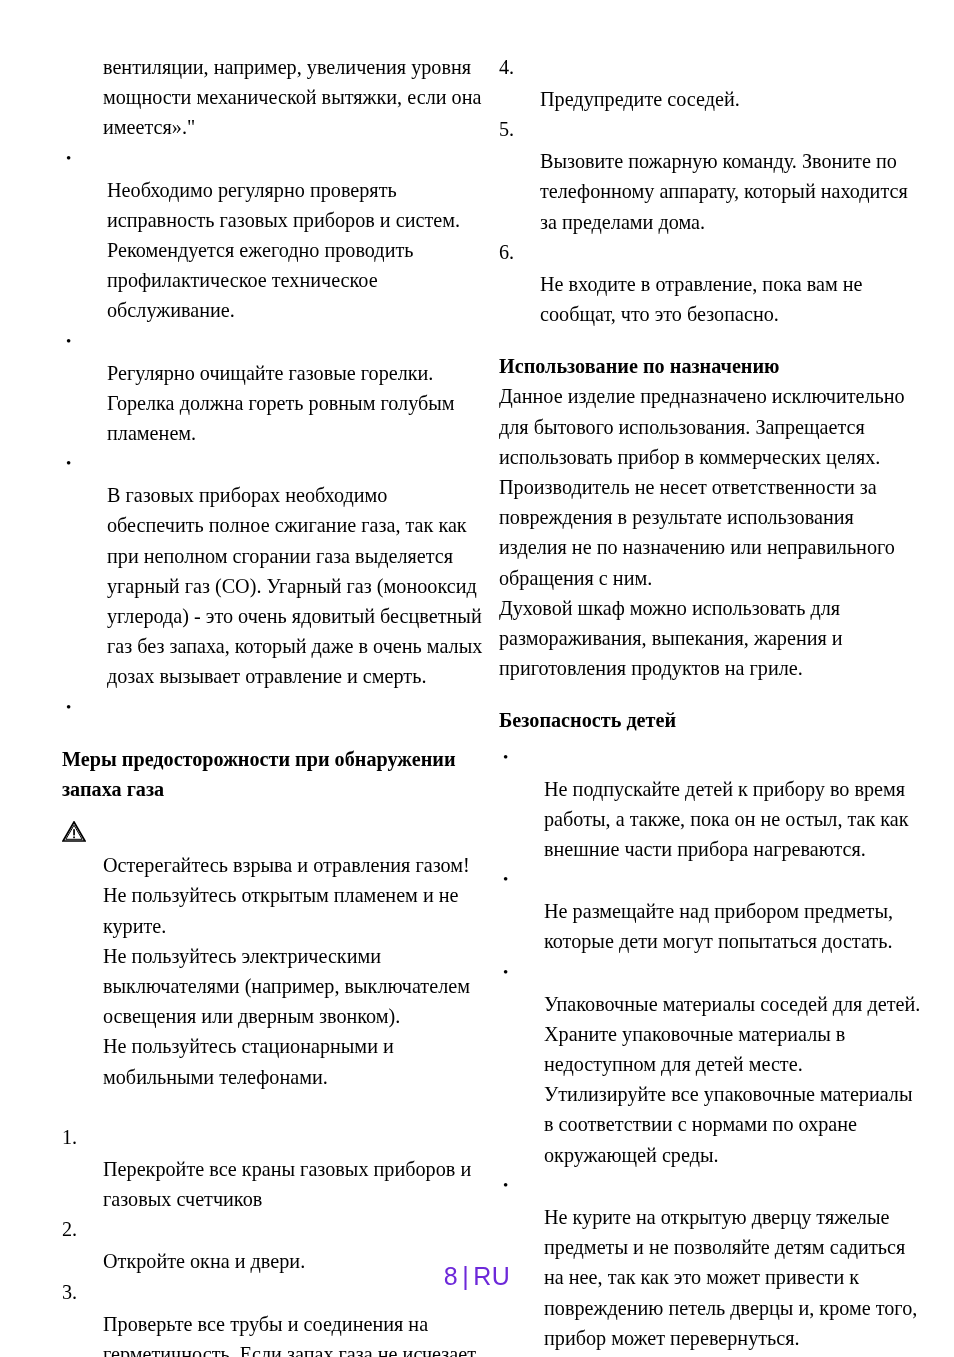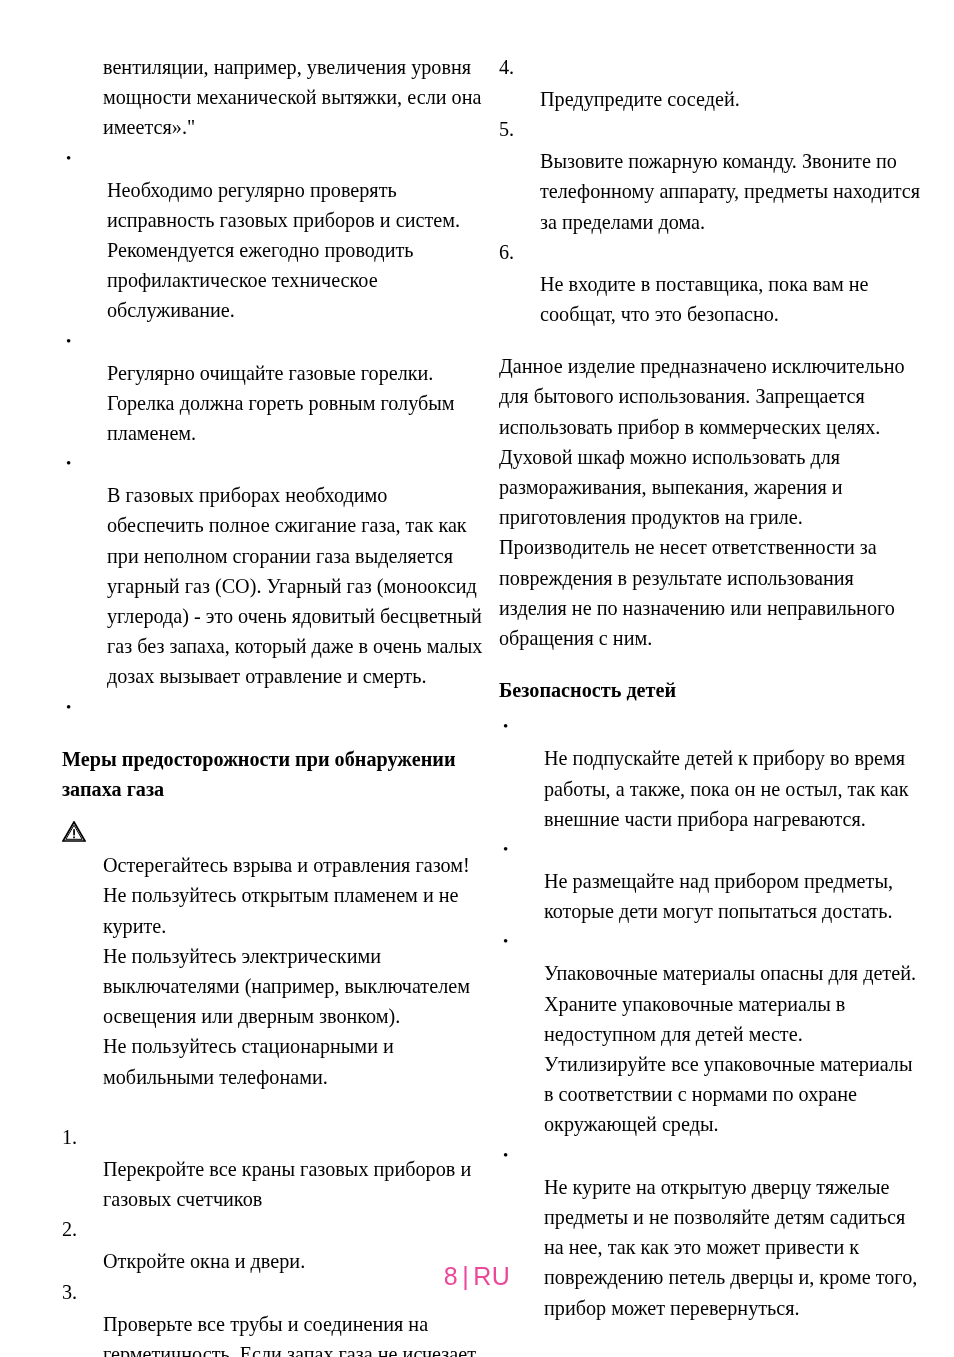--- a/index.html
+++ b/index.html
@@ -99,21 +99,21 @@
   
   .footer {
     position: absolute;
     left: 0;
     top: 1262px;
     width: 954px;
     text-align: center;
     font-family: "Liberation Sans", "DejaVu Sans", sans-serif;
     font-size: 25px;
     letter-spacing: 0.5px;
-    color: #ec4899;
+    color: #6d28d9;
   }
   .footer .sep { padding: 0 4px; }
 
   svg.warn-tri { display: block; }
 </style>
 </head>
 <body>
 
 <div class="page">
 
@@ -182,52 +182,53 @@
     </div>
 
     <div class="col col-right">
 
       <div class="row">
         <span class="marker num">4.</span>
         <span class="rowtext">Предупредите соседей.</span>
       </div>
       <div class="row">
         <span class="marker num">5.</span>
-        <span class="rowtext">Вызовите пожарную команду. Звоните по телефонному аппарату, предметы находится за пределами дома.</span>
+        <span class="rowtext">Вызовите пожарную команду. Звоните по телефонному аппарату, который находится за пределами дома.</span>
       </div>
       <div class="row">
         <span class="marker num">6.</span>
-        <span class="rowtext">Не входите в поставщика, пока вам не сообщат, что это безопасно.</span>
+        <span class="rowtext">Не входите в отравление, пока вам не сообщат, что это безопасно.</span>
       </div>
 
       <div class="spacer-md"></div>
 
+      <p class="heading">Использование по назначению</p>
 
       <p class="para">Данное изделие предназначено исключительно для бытового использования. Запрещается использовать прибор в коммерческих целях.</p>
+      <p class="para">Производитель не несет ответственности за повреждения в результате использования изделия не по назначению или неправильного обращения с ним.</p>
       <p class="para">Духовой шкаф можно использовать для размораживания, выпекания, жарения и приготовления продуктов на гриле.</p>
-      <p class="para">Производитель не несет ответственности за повреждения в результате использования изделия не по назначению или неправильного обращения с ним.</p>
 
       <div class="spacer-md"></div>
 
       <p class="heading">Безопасность детей</p>
 
       <div class="spacer-sm" style="height:6px"></div>
 
       <div id="child-safety-bullets">
           <div class="row">
             <span class="marker bullet">•</span>
             <span class="rowtext"><span>Не подпускайте детей к прибору во время работы, а также, пока он не остыл, так как внешние части прибора нагреваются.</span></span>
           </div>
           <div class="row">
             <span class="marker bullet">•</span>
             <span class="rowtext"><span>Не размещайте над прибором предметы, которые дети могут попытаться достать.</span></span>
           </div>
           <div class="row">
             <span class="marker bullet">•</span>
-            <span class="rowtext"><span>Упаковочные материалы опасны для детей. Храните упаковочные материалы в недоступном для детей месте. Утилизируйте все упаковочные материалы в соответствии с нормами по охране окружающей среды.</span></span>
+            <span class="rowtext"><span>Упаковочные материалы соседей для детей. Храните упаковочные материалы в недоступном для детей месте. Утилизируйте все упаковочные материалы в соответствии с нормами по охране окружающей среды.</span></span>
           </div>
           <div class="row">
             <span class="marker bullet">•</span>
             <span class="rowtext"><b class="strong">Не</b><span> курите на открытую дверцу тяжелые предметы и </span><b class="strong">не</b><span> позволяйте детям садиться на нее, так как это может привести к повреждению петель дверцы и, кроме того, прибор может перевернуться.</span></span>
           </div>
         </div>
 
     </div>
 
   </div>

